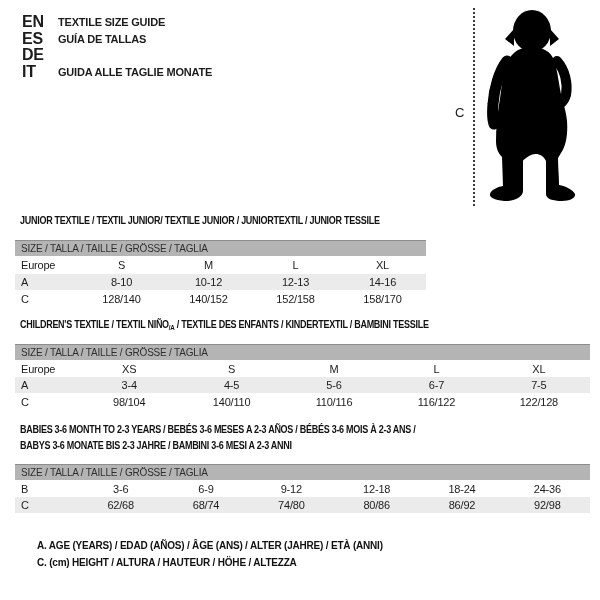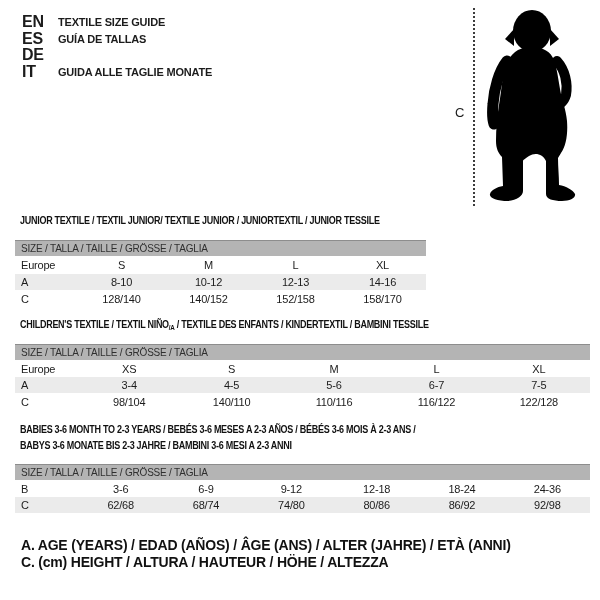--- a/index.html
+++ b/index.html
@@ -26,22 +26,22 @@
   .band{height:15px;line-height:15px;background:#b4b4b4;border-top:1.5px solid #8d8d8d;
         padding-left:6px;font-size:10px;letter-spacing:-0.2px;color:#2f2f2f;white-space:nowrap;}
   .trow{display:flex;align-items:center;}
   .trow.h18{height:18px;} .trow.h17{height:17px;} .trow.h16{height:16px;}
   .trow.shaded{background:#ebebeb;}
   .cl{width:57px;padding-left:6px;font-size:11px;letter-spacing:-0.2px;}
   .cv{flex:1;text-align:center;font-size:11px;letter-spacing:-0.2px;}
 
   
   .footnotes{left:21px;top:537px;}
-  .fn{height:17.2px;line-height:17.2px;font-weight:bold;font-size:14px;
-      letter-spacing:-0.2px;white-space:nowrap;color:#111;}
+  .fn{height:17.2px;line-height:17.2px;font-weight:bold;font-size:10px;
+      letter-spacing:-0.2px;white-space:nowrap;color:#111;margin-left:16px;}
 </style>
 </head>
 <body>
 
 <div class="abs lang-block">
   <div class="lang-row">
     <span class="lang-code">EN</span>
     <span class="lang-label">TEXTILE SIZE GUIDE</span>
   </div>
   <div class="lang-row">

